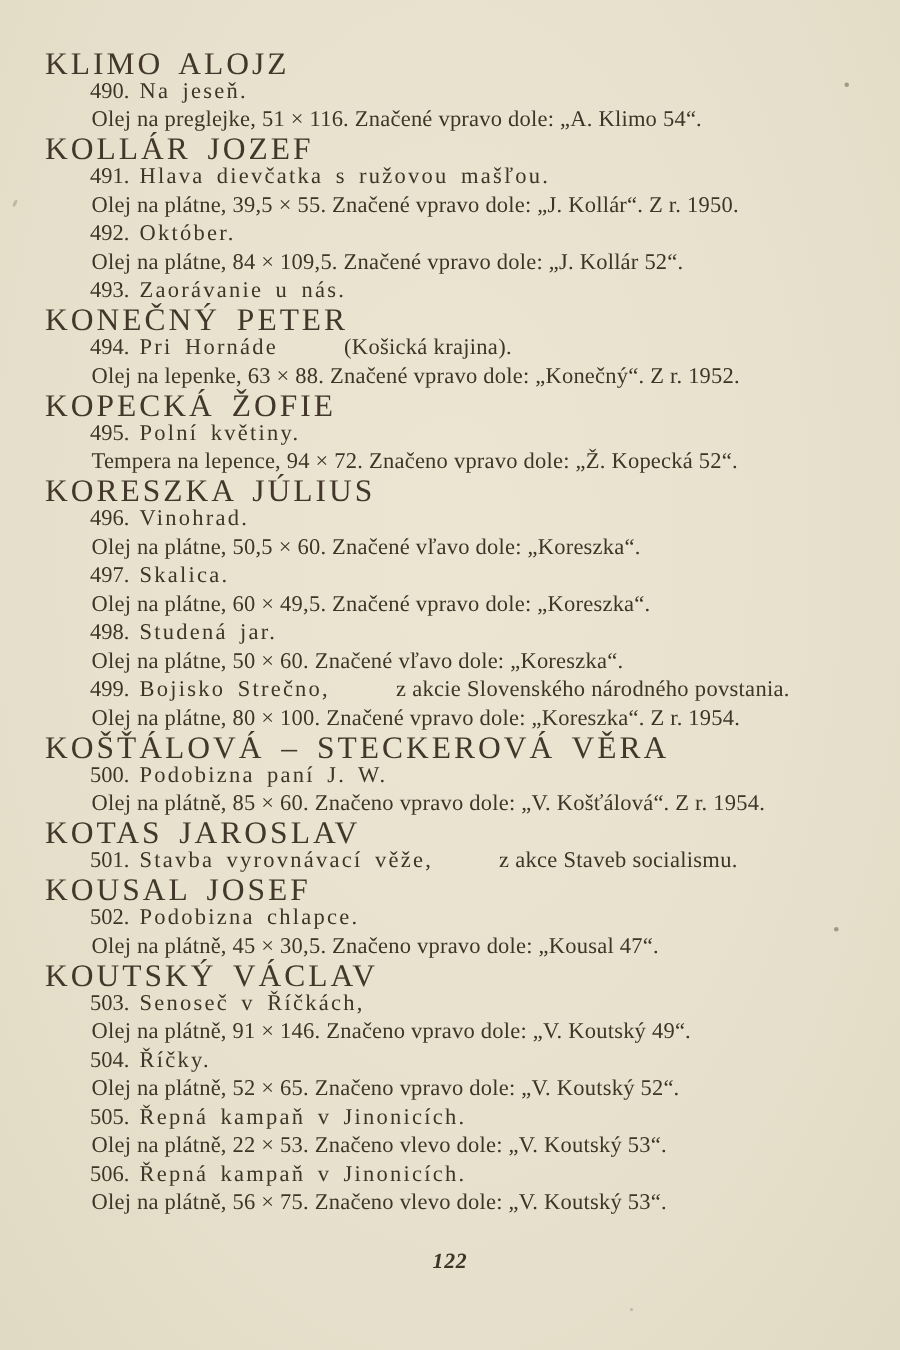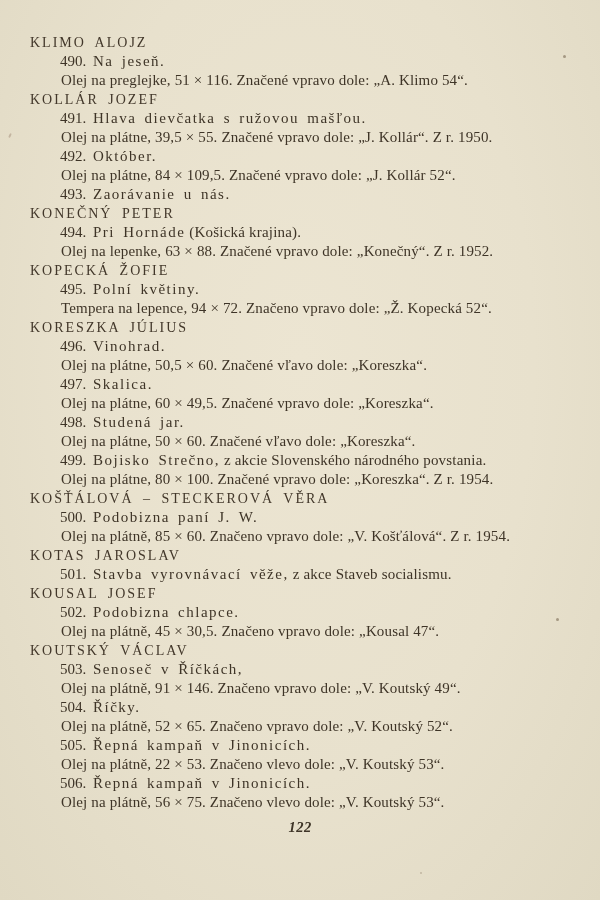--- a/index.html
+++ b/index.html
@@ -25,43 +25,44 @@
   .line {
     height: 19px;
     line-height: 19px;
     white-space: nowrap;
     font-size: 15px;
   }
   .artist-heading {
     padding-left: 30px;
     letter-spacing: 2px;
     word-spacing: 4px;
-    font-size: 14px;
+    font-size: 21px;
     color: #42372a;
   }
   .entry-title-line {
     padding-left: 60px;
   }
   .entry-number {
     display: inline-block;
     width: 33px;
   }
   .title-spaced {
     letter-spacing: 1.5px;
     word-spacing: 3px;
   }
   .title-rest {
     letter-spacing: 0.2px;
+    margin-left: 40px;
   }
   .entry-detail-line {
     padding-left: 61px;
     letter-spacing: 0.15px;
   }
   .page-number {
-    margin-top: 6px;
+    margin-top: 20px;
     text-align: center;
     font-style: italic;
     font-weight: bold;
     font-size: 14.5px;
     letter-spacing: 0.5px;
   }
   .speck {
     position: absolute;
     border-radius: 50%;
     background: rgba(86, 66, 44, 0.45);

